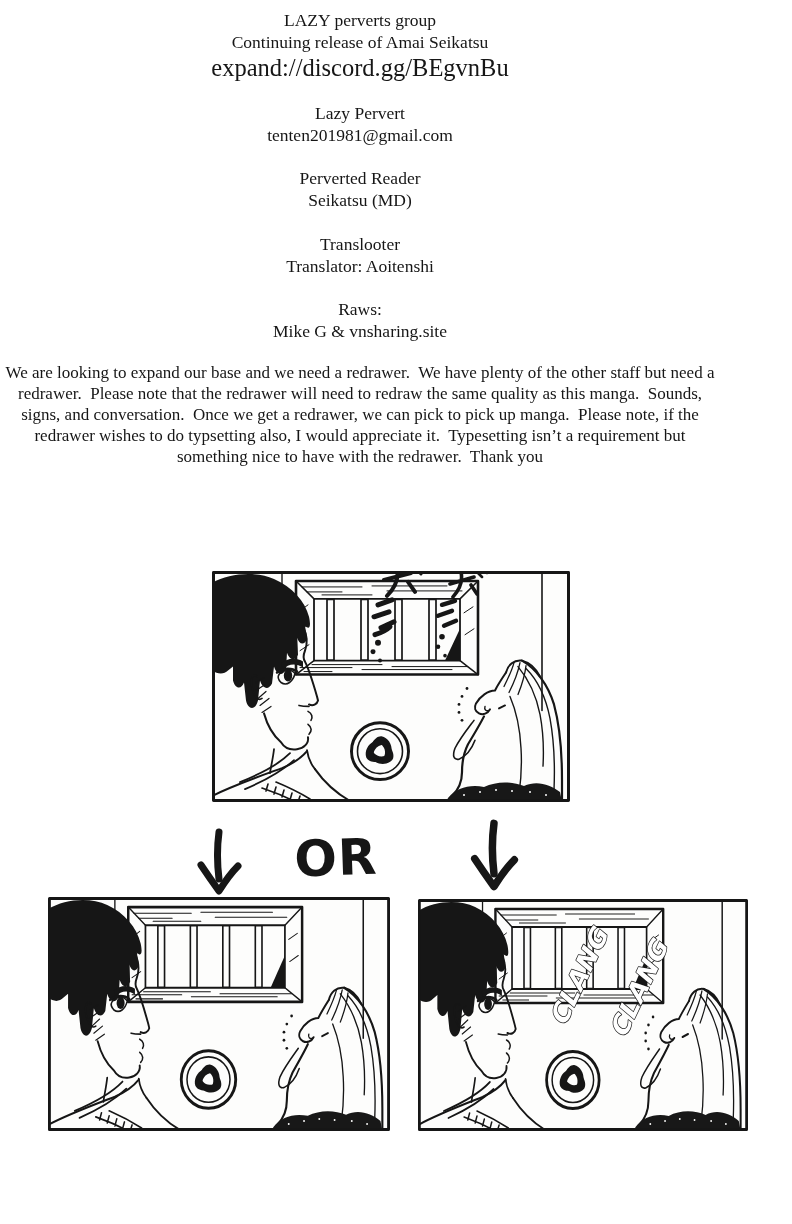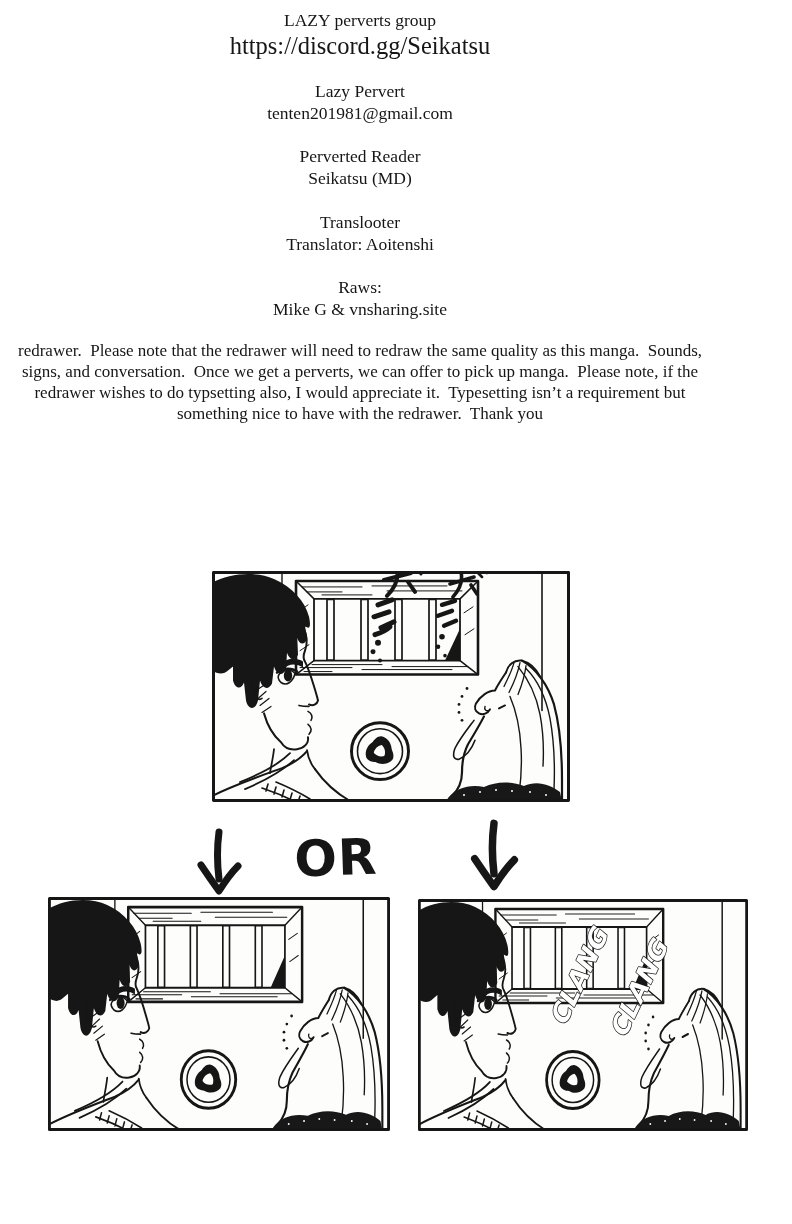--- a/index.html
+++ b/index.html
@@ -148,41 +148,43 @@
 
     <g id="hand-arrow" stroke="#161616" fill="none" stroke-linecap="round" stroke-linejoin="round" stroke-width="7">
       <path d="M28,5 C26,20 26,36 28,52"></path>
       <path d="M10,38 C16,47 23,57 28,64 C33,56 41,45 47,39"></path>
     </g>
   </defs>
 </svg>
 
 <div class="textcol">
   <div class="line">LAZY perverts group</div>
-  <div class="url">https://discord.gg/Seikatsu</div>
+  <div class="line">Continuing release of Amai Seikatsu</div>
+  <div class="url">expand://discord.gg/BEgvnBu</div>
   <div class="gap19"></div>
 
   <div class="line">Lazy Pervert</div>
   <div class="line">tenten201981@gmail.com</div>
   <div class="gap21"></div>
 
   <div class="line">Perverted Reader</div>
   <div class="line">Seikatsu (MD)</div>
   <div class="gap22"></div>
 
   <div class="line">Translooter</div>
   <div class="line">Translator: Aoitenshi</div>
   <div class="gap21"></div>
 
   <div class="line">Raws:</div>
   <div class="line">Mike G &amp; vnsharing.site</div>
   <div class="gap20"></div>
 
+  <div class="pline">We are looking to expand our base and we need a redrawer.  We have plenty of the other staff but need a</div>
   <div class="pline">redrawer.  Please note that the redrawer will need to redraw the same quality as this manga.  Sounds,</div>
-  <div class="pline">signs, and conversation.  Once we get a perverts, we can offer to pick up manga.  Please note, if the</div>
+  <div class="pline">signs, and conversation.  Once we get a redrawer, we can pick to pick up manga.  Please note, if the</div>
   <div class="pline">redrawer wishes to do typsetting also, I would appreciate it.  Typesetting isn’t a requirement but</div>
   <div class="pline">something nice to have with the redrawer.  Thank you</div>
 </div>
 
 <div class="panel" id="panel-top">
   <svg viewBox="0 0 358 232" preserveAspectRatio="none">
     <use href="#art-base"></use>
     <use href="#sfx-jp"></use>
   </svg>
 </div>

